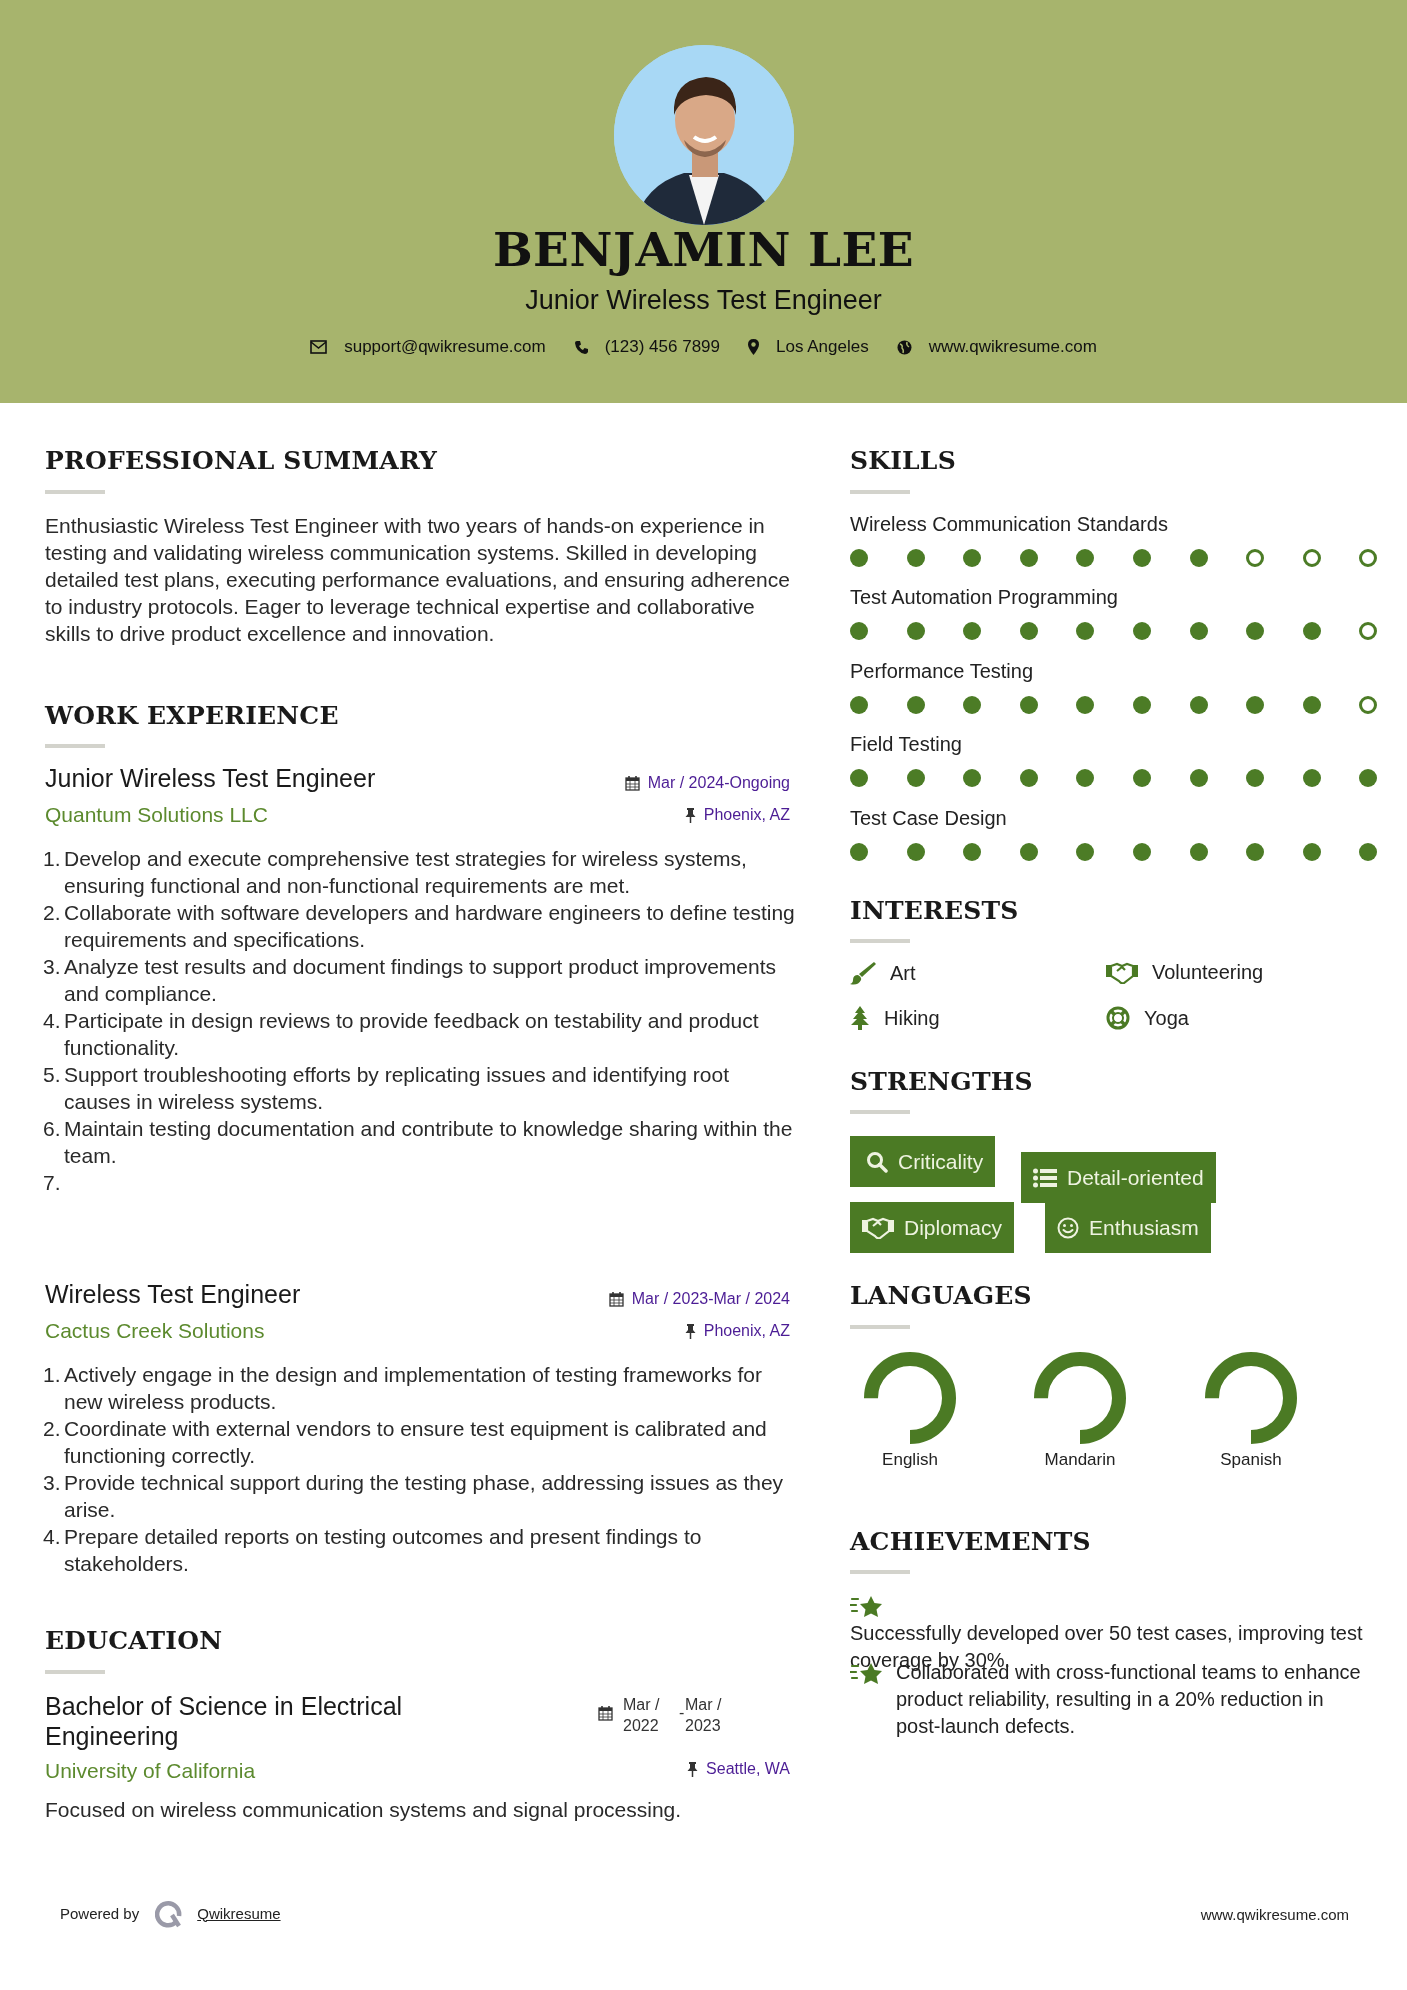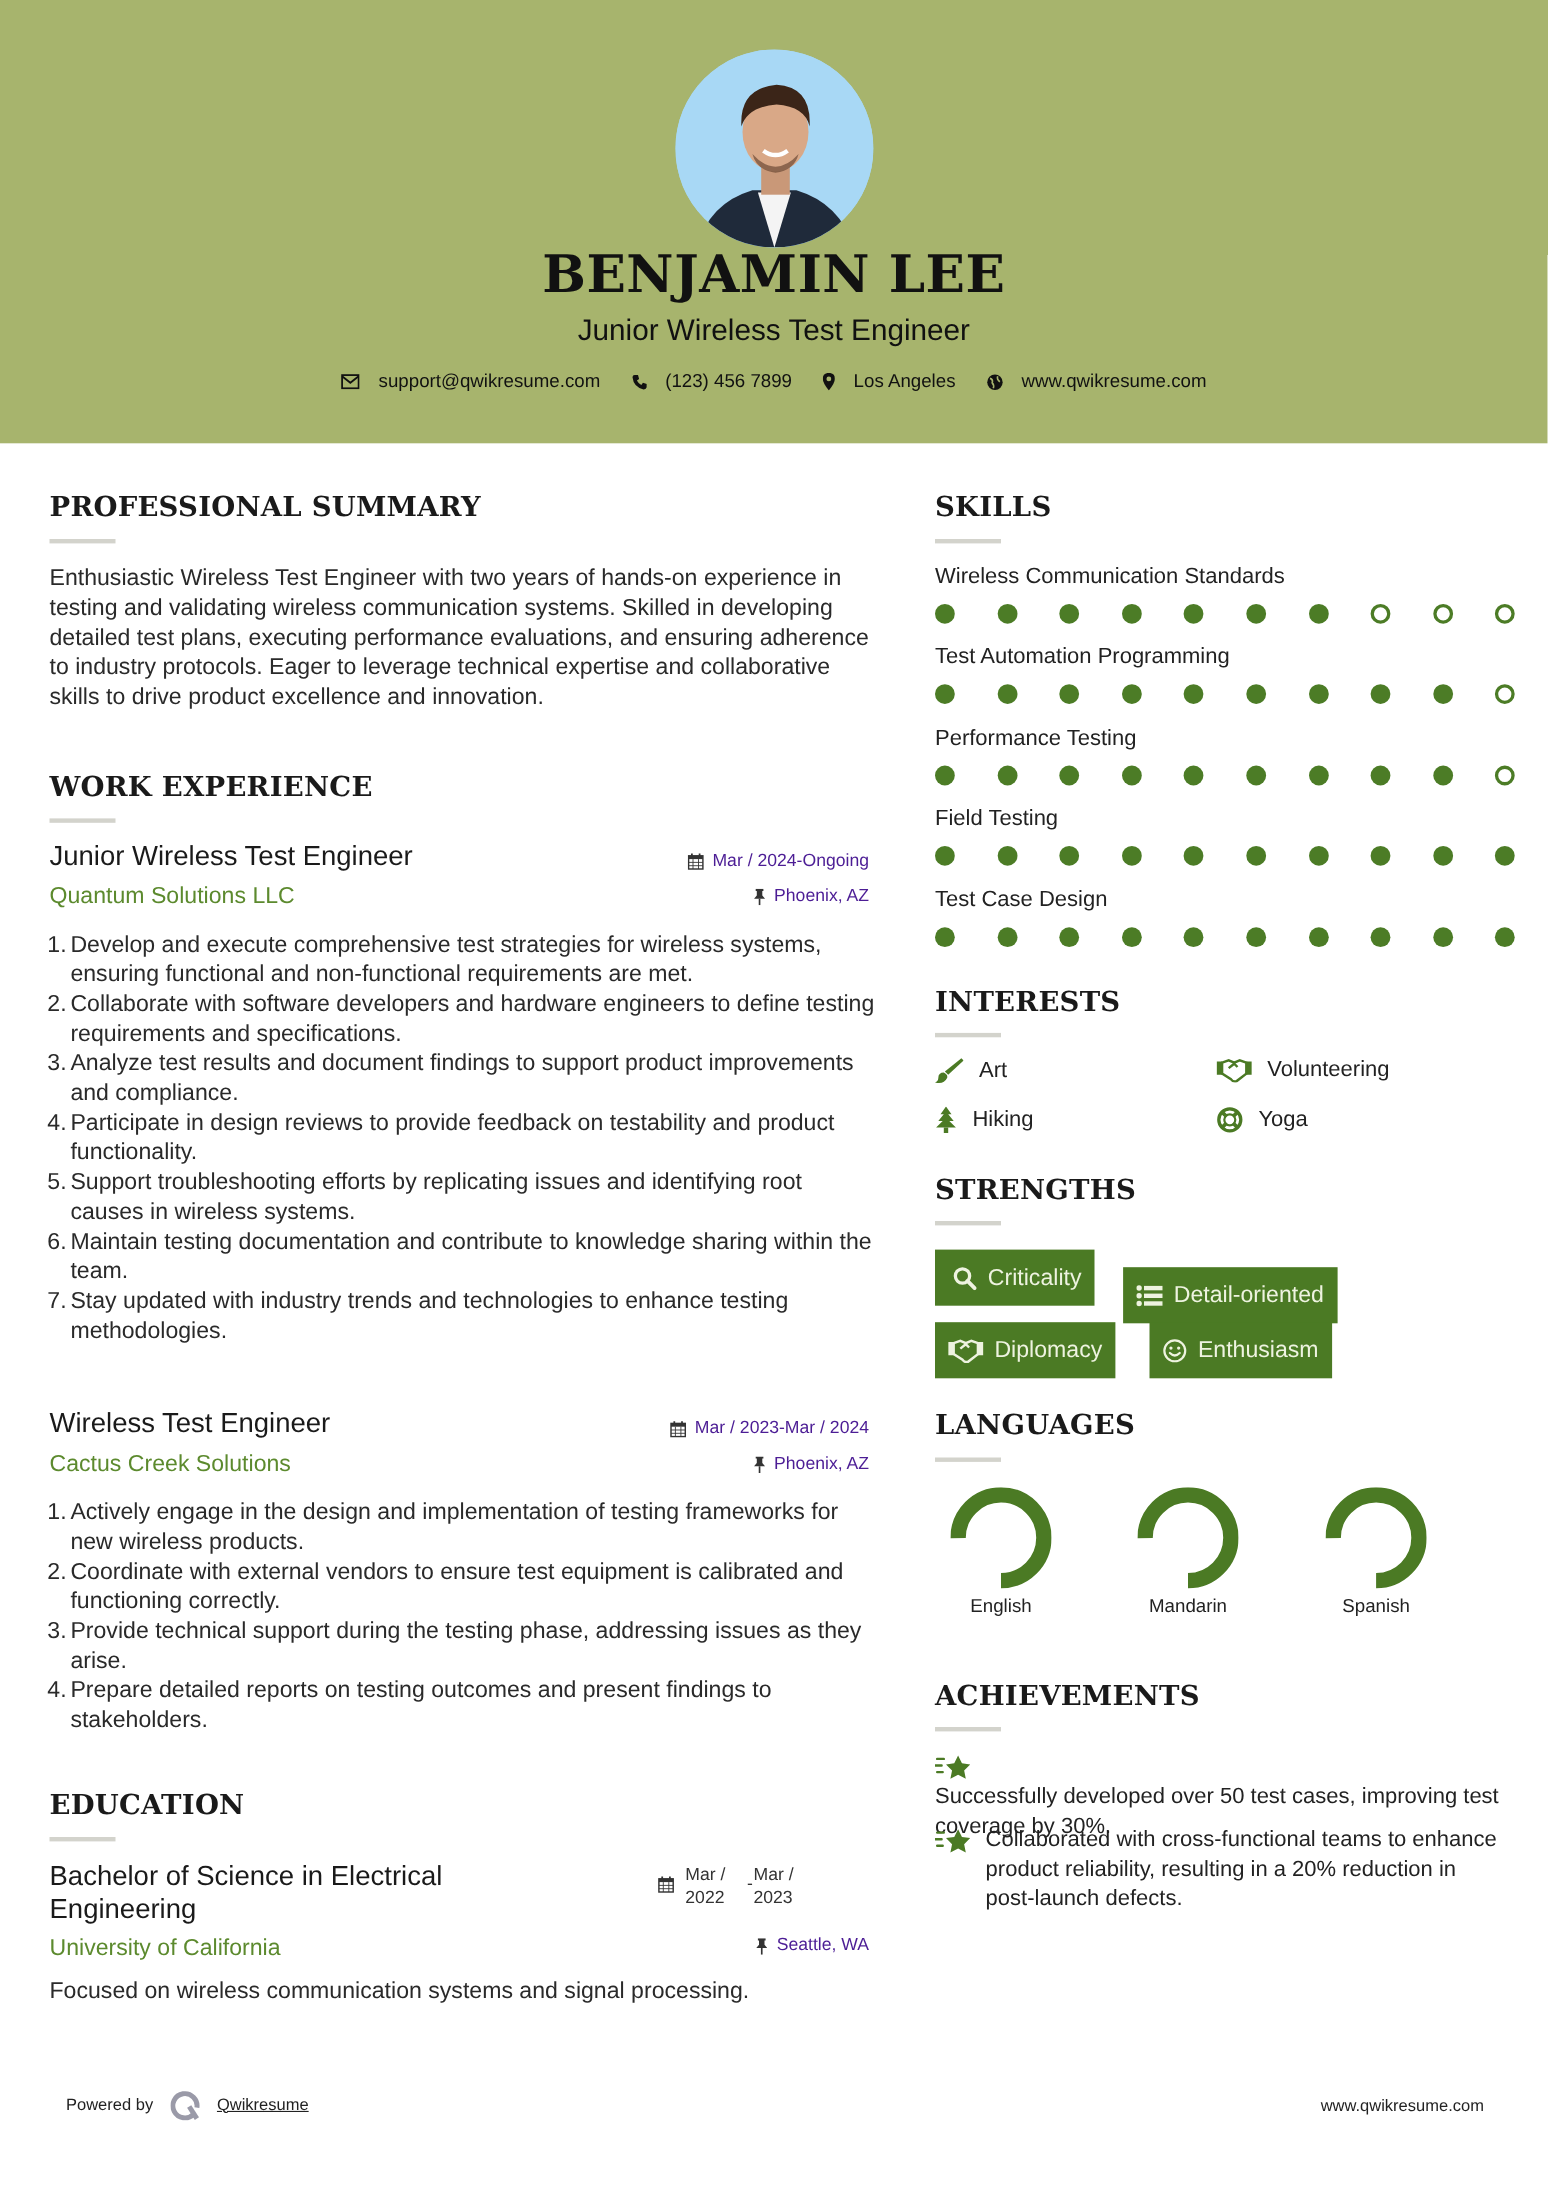--- a/index.html
+++ b/index.html
@@ -118,21 +118,21 @@
     </svg>
   <span>Phoenix, AZ</span>
 </div>
 <ol class="duties" style="top:845px;">
   <li><span class="num">1.</span><span>Develop and execute comprehensive test strategies for wireless systems, ensuring functional and non-functional requirements are met.</span></li>
   <li><span class="num">2.</span><span>Collaborate with software developers and hardware engineers to define testing requirements and specifications.</span></li>
   <li><span class="num">3.</span><span>Analyze test results and document findings to support product improvements and compliance.</span></li>
   <li><span class="num">4.</span><span>Participate in design reviews to provide feedback on testability and product functionality.</span></li>
   <li><span class="num">5.</span><span>Support troubleshooting efforts by replicating issues and identifying root causes in wireless systems.</span></li>
   <li><span class="num">6.</span><span>Maintain testing documentation and contribute to knowledge sharing within the team.</span></li>
-  <li><span class="num">7.</span><span>Stay updated with industry trends and technologies to enhance testing methodologies.</span></li>
+  <li><span class="num">7.</span></li>
 </ol>
 
 <div class="job-title" style="left:45px; top:1280px;">Wireless Test Engineer</div>
 <div class="company" style="left:45px; top:1319px;">Cactus Creek Solutions</div>
 <div class="meta" style="top:1290px;">
   <svg width="15" height="16" viewBox="0 0 15 16">
       <rect x="1" y="3" width="13" height="12" fill="none" stroke="#333" stroke-width="1.3"></rect>
       <rect x="1" y="3" width="13" height="3" fill="#333"></rect>
       <path d="M4 1 V4 M11 1 V4" stroke="#333" stroke-width="1.6"></path>
       <path d="M1 9 H14 M1 12 H14 M5 6 V15 M10 6 V15" stroke="#333" stroke-width="0.8"></path>

